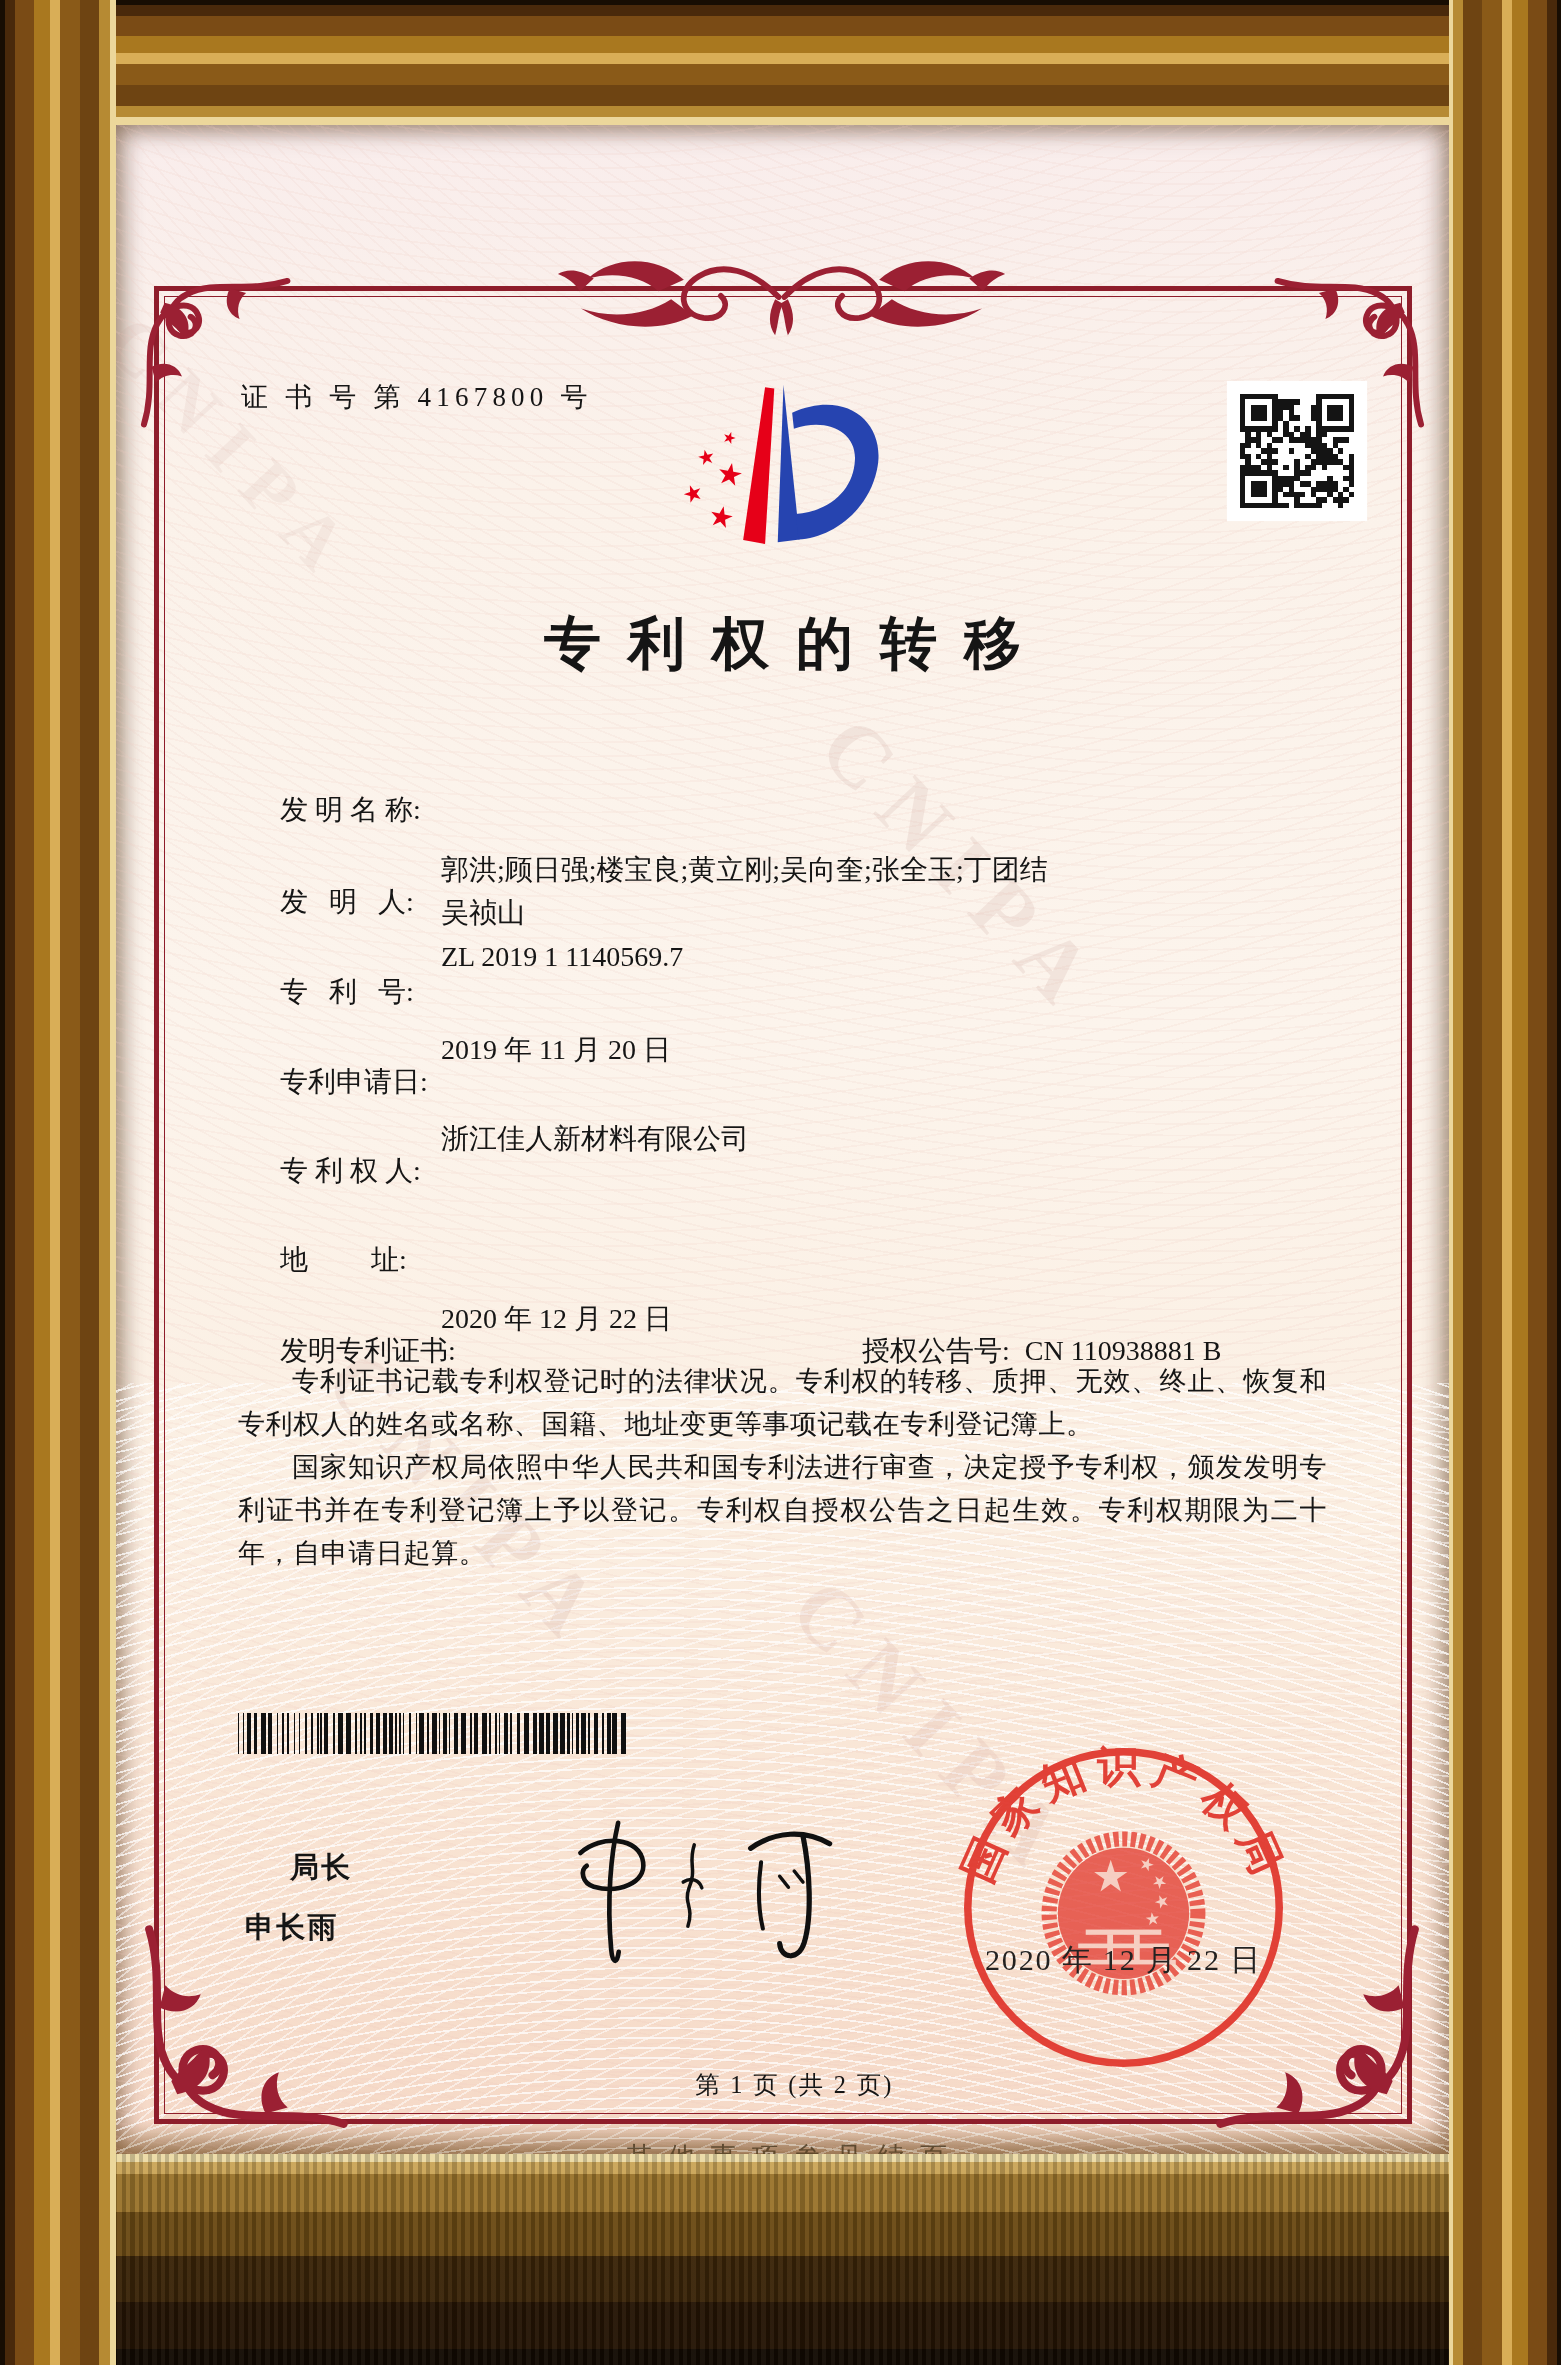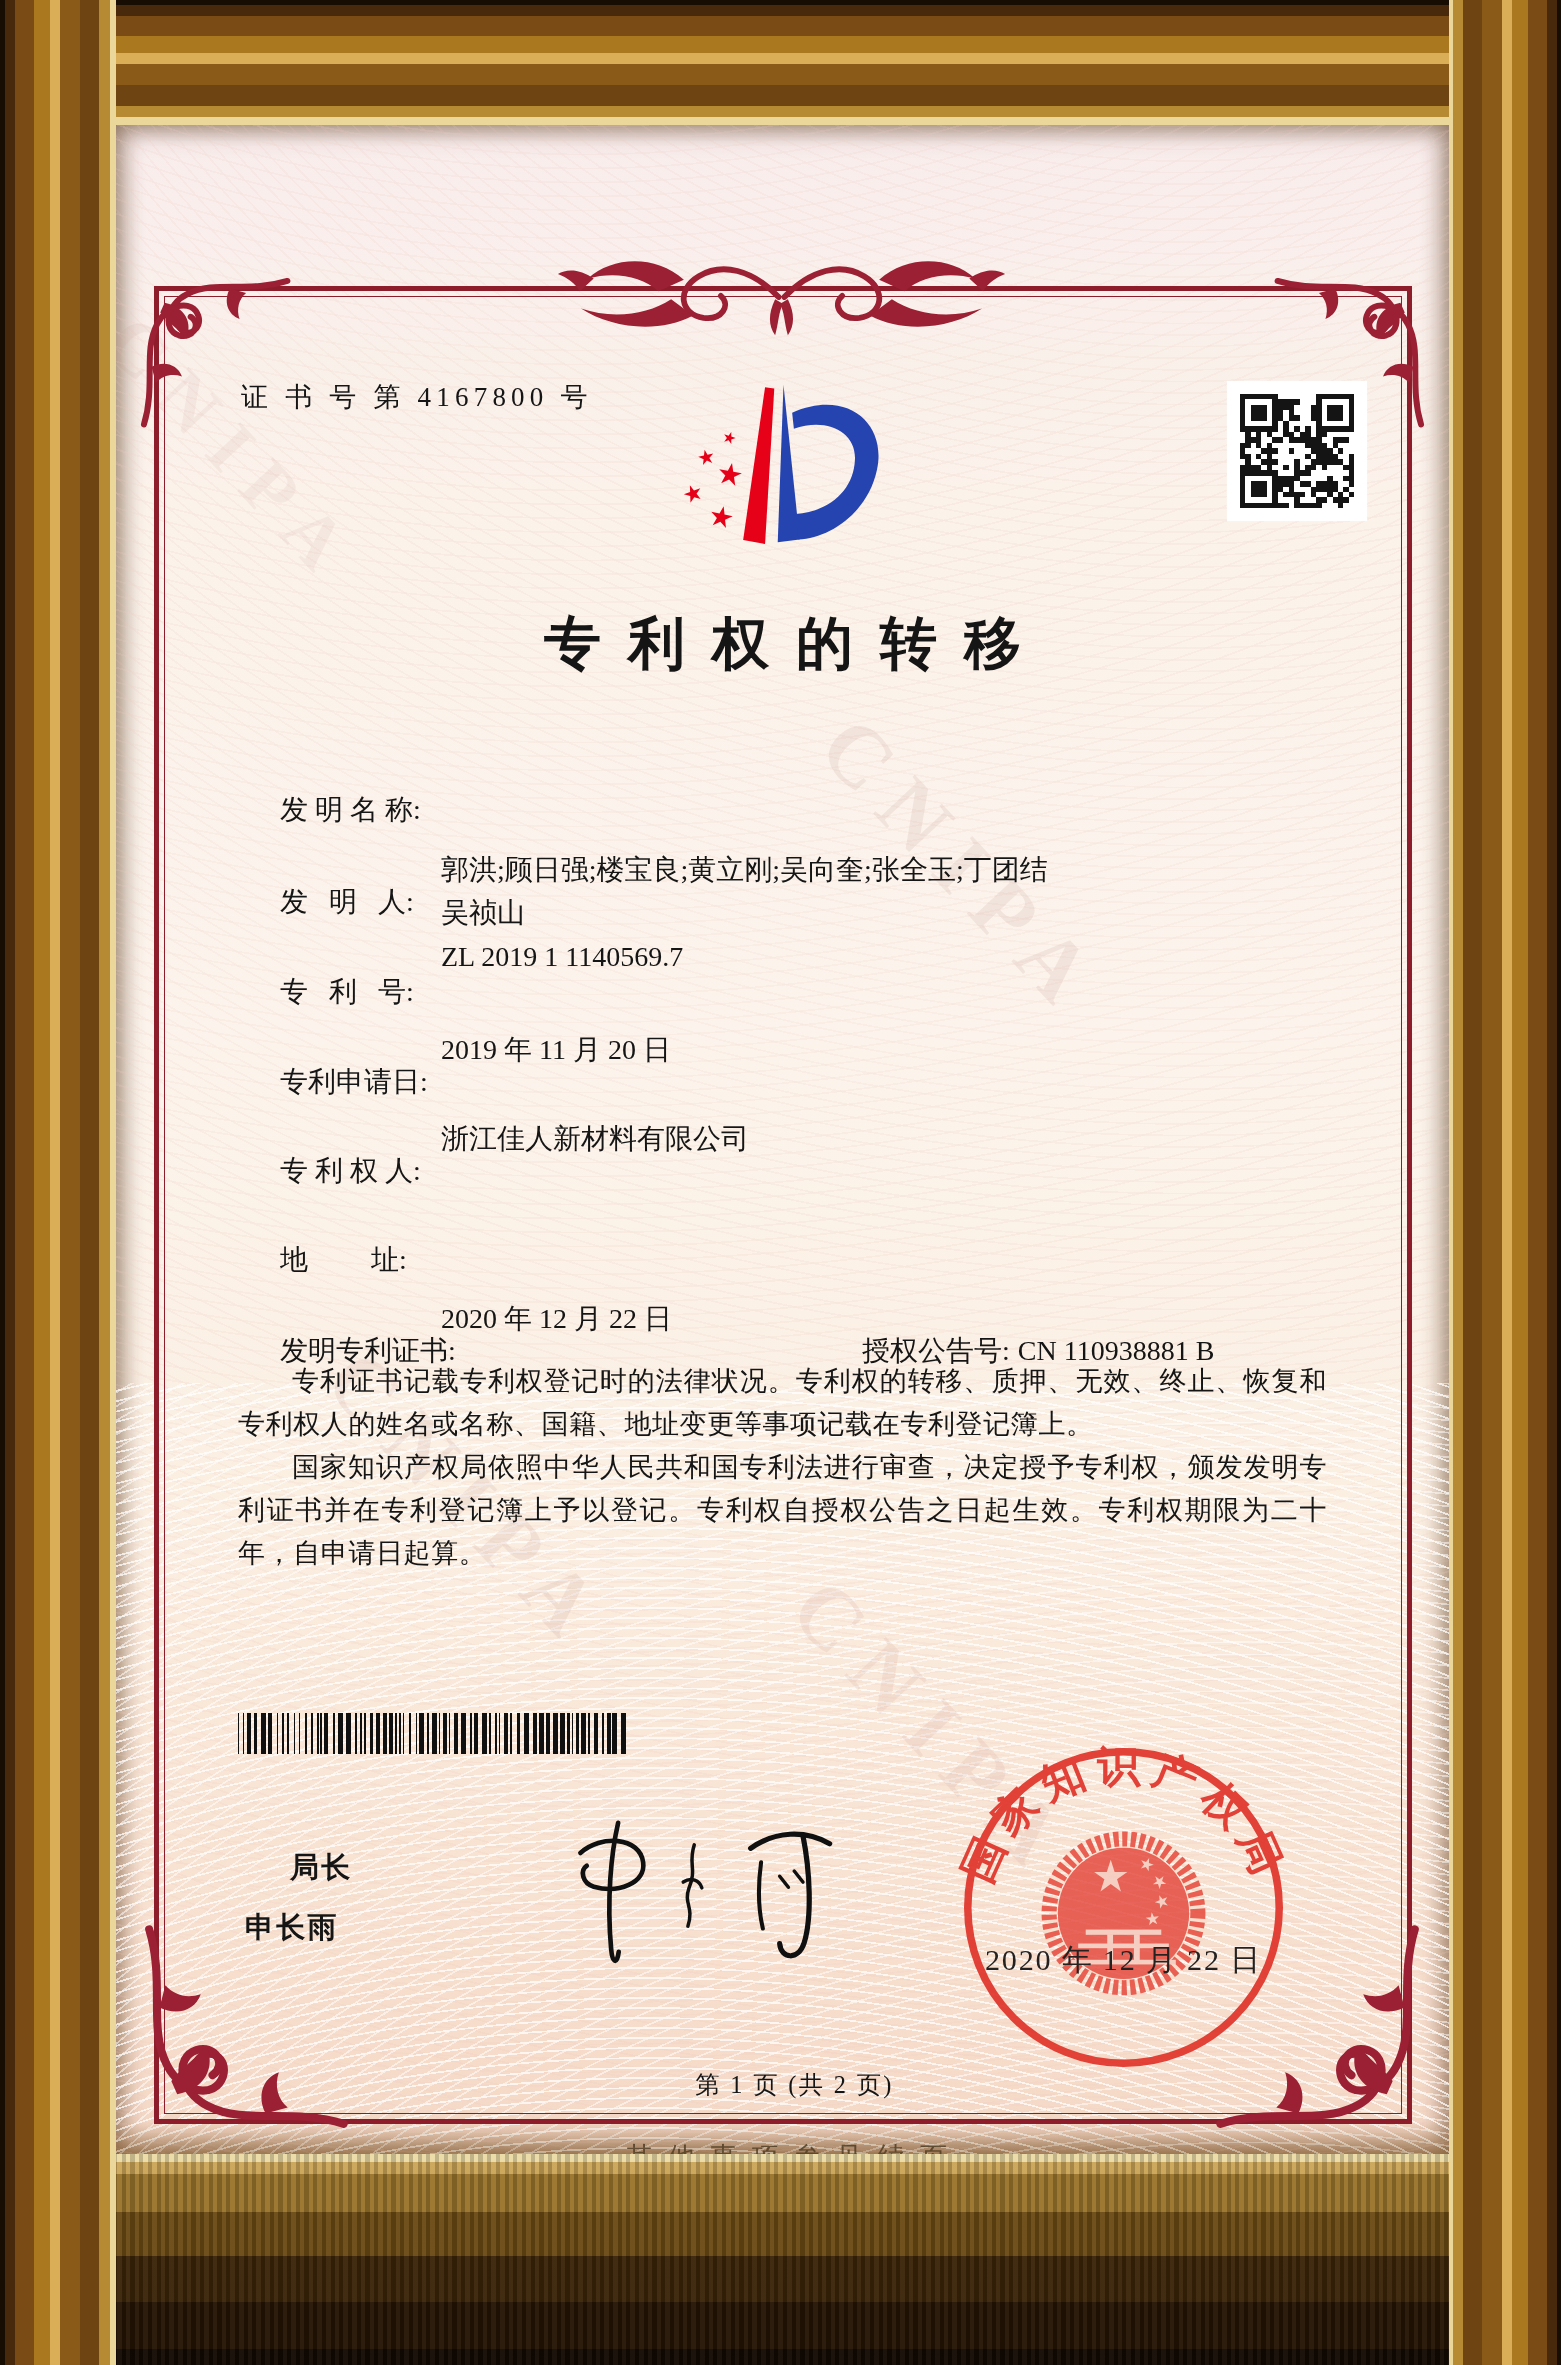--- a/index.html
+++ b/index.html
@@ -40,21 +40,21 @@
   
   .orn{position:absolute;color:#9b2033;}
   
   .cert-no{position:absolute;left:125px;top:254px;font-size:27px;letter-spacing:5.2px;}
   .title{position:absolute;left:0;width:100%;top:481px;text-align:center;font-size:57px;
          font-weight:700;letter-spacing:27px;text-indent:27px;}
   .row{position:absolute;left:122px;font-size:28px;white-space:pre;}
   .row .lbl{display:inline-block;min-width:197px;}
   .row .val{position:absolute;left:203px;top:0;white-space:pre;}
   .grant2{position:absolute;left:568px;top:0;white-space:pre;}
-  .grant2 .val2{margin-left:8px;}
+  .grant2 .val2{margin-left:15px;}
   .paras{position:absolute;left:122px;top:1235px;width:1089px;font-size:27px;line-height:43px;
          text-align:justify;letter-spacing:0.6px;}
   .paras p{margin:0;text-indent:2em;}
   
   .barcode{position:absolute;left:122px;top:1588px;width:395px;height:41px;}
   .bar{position:absolute;top:0;bottom:0;background:#101010;}
   
   .sig-title{position:absolute;left:129px;top:1723px;font-size:29px;letter-spacing:2.3px;
      font-family:"Liberation Sans","DejaVu Sans",sans-serif;font-weight:600;margin-left:45px;}
   .sig-name{position:absolute;left:129px;top:1783px;font-size:29px;letter-spacing:2.3px;

